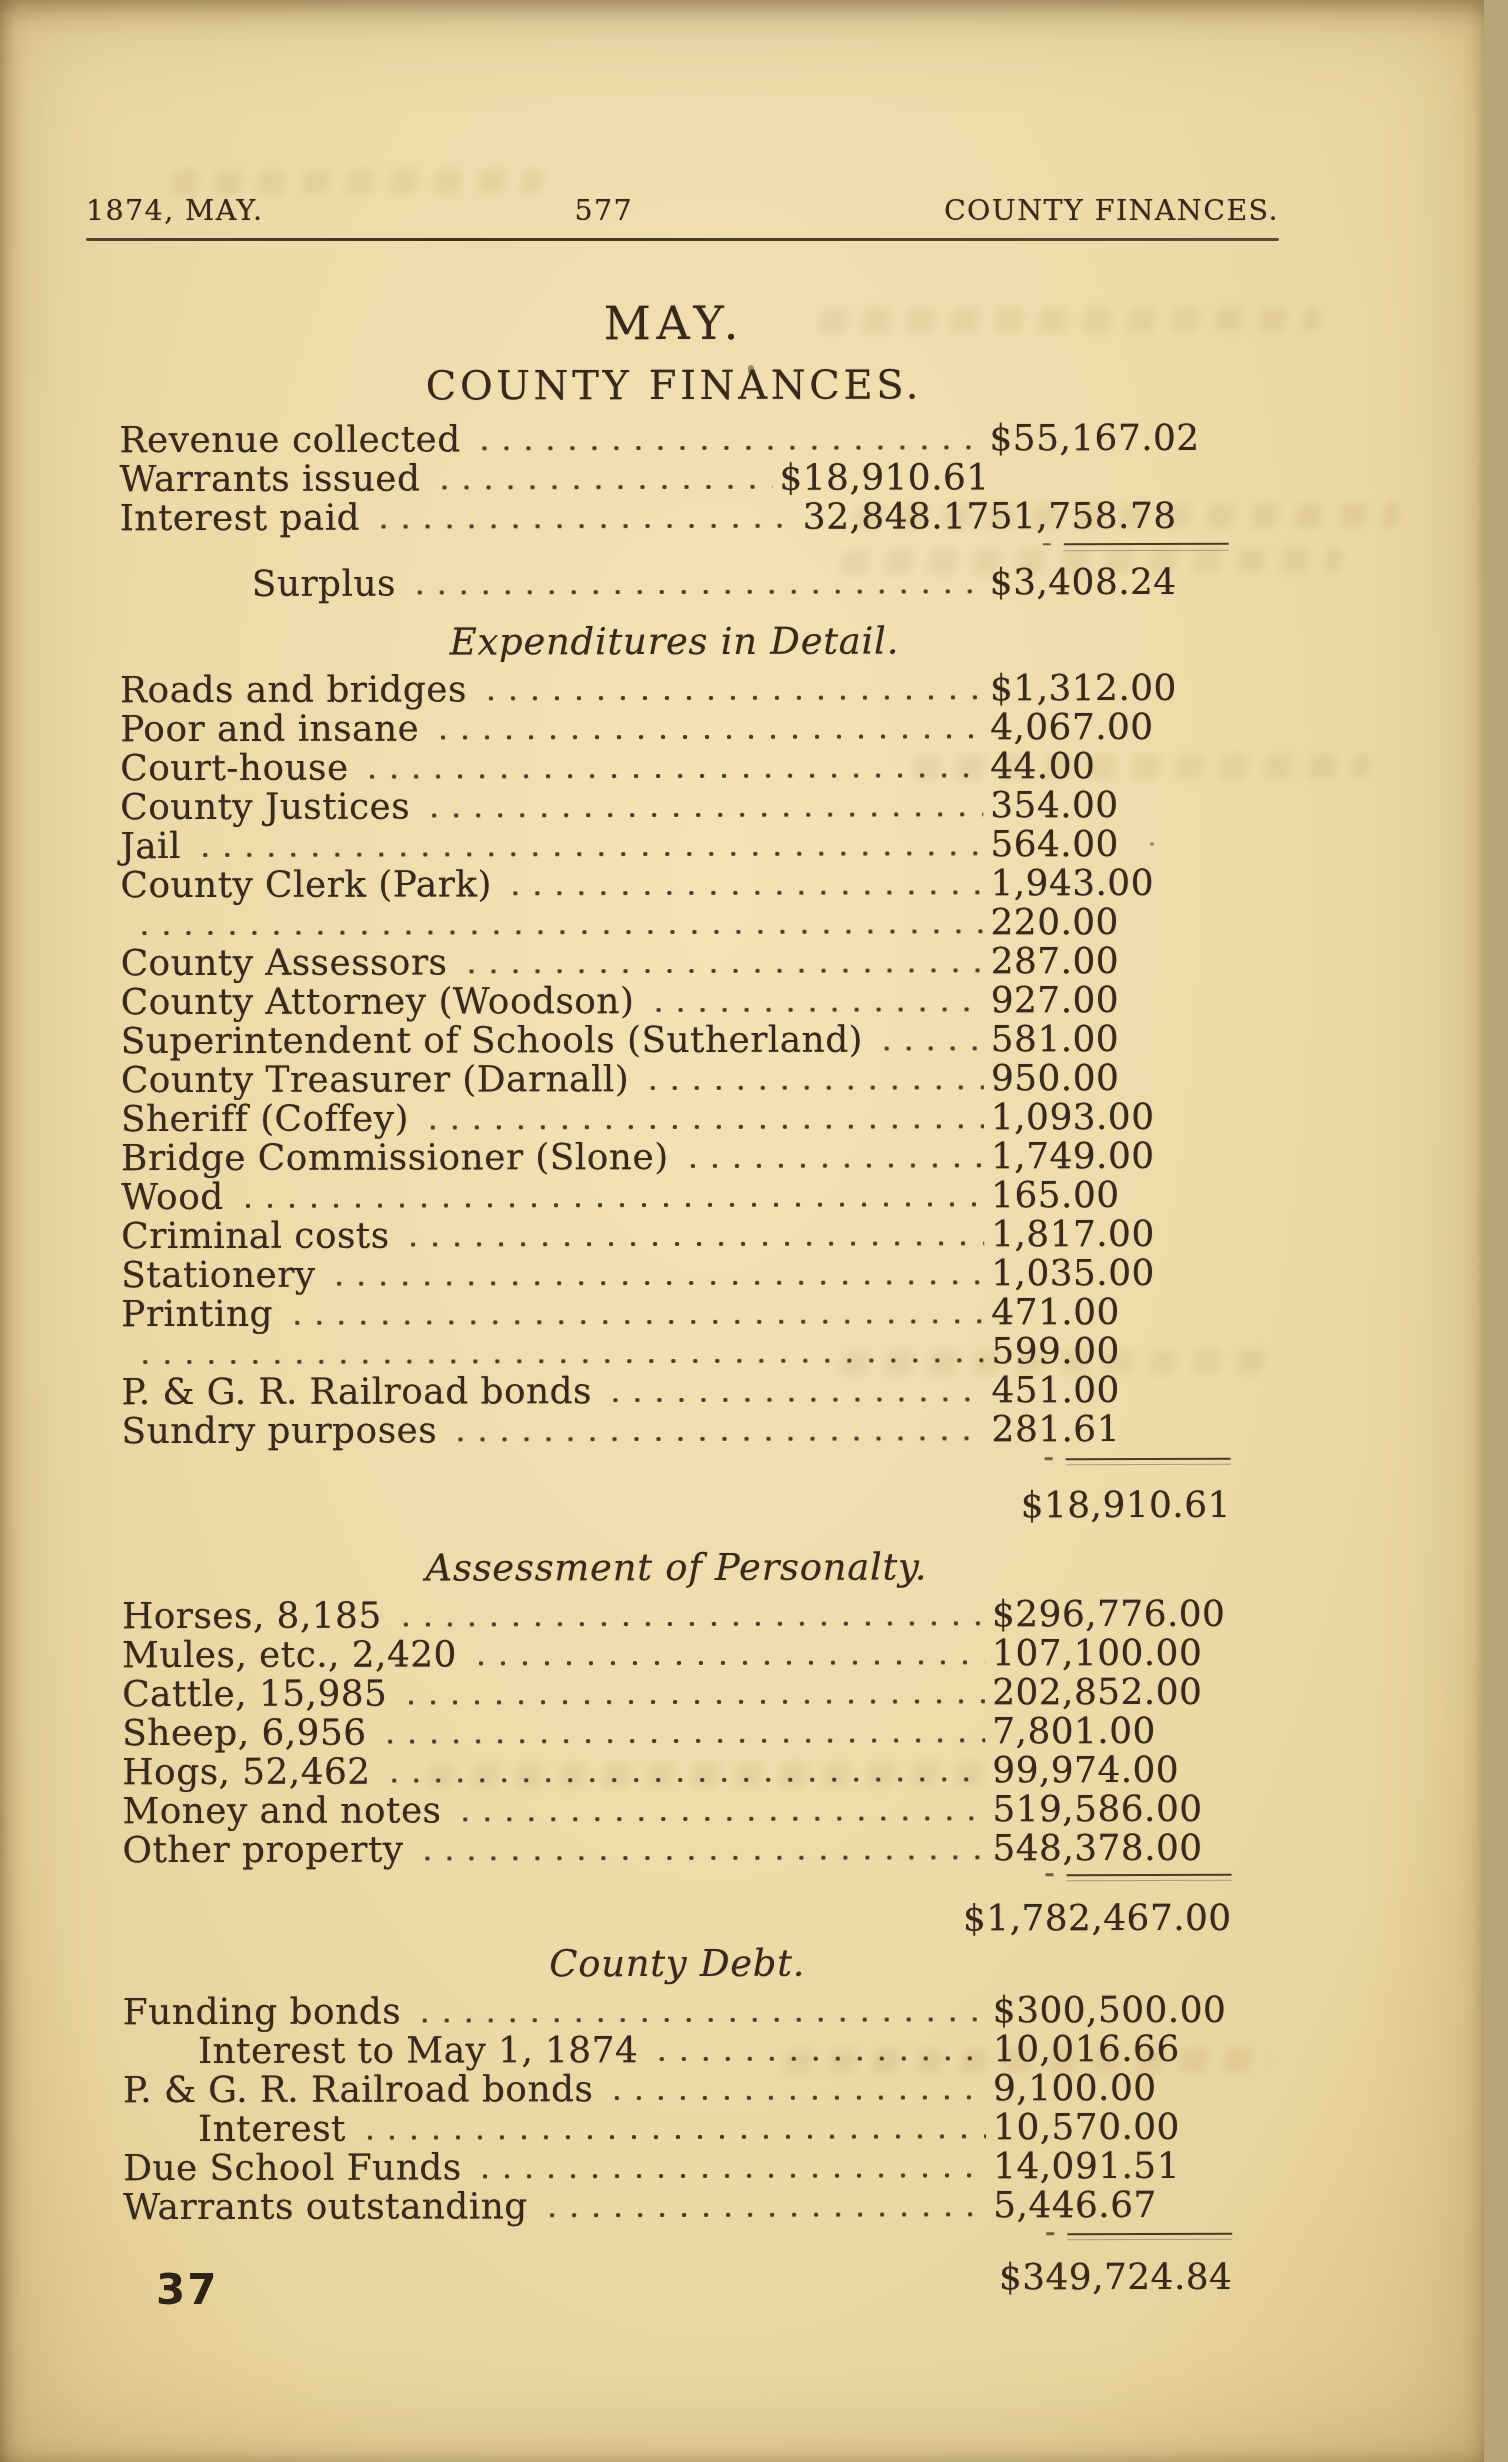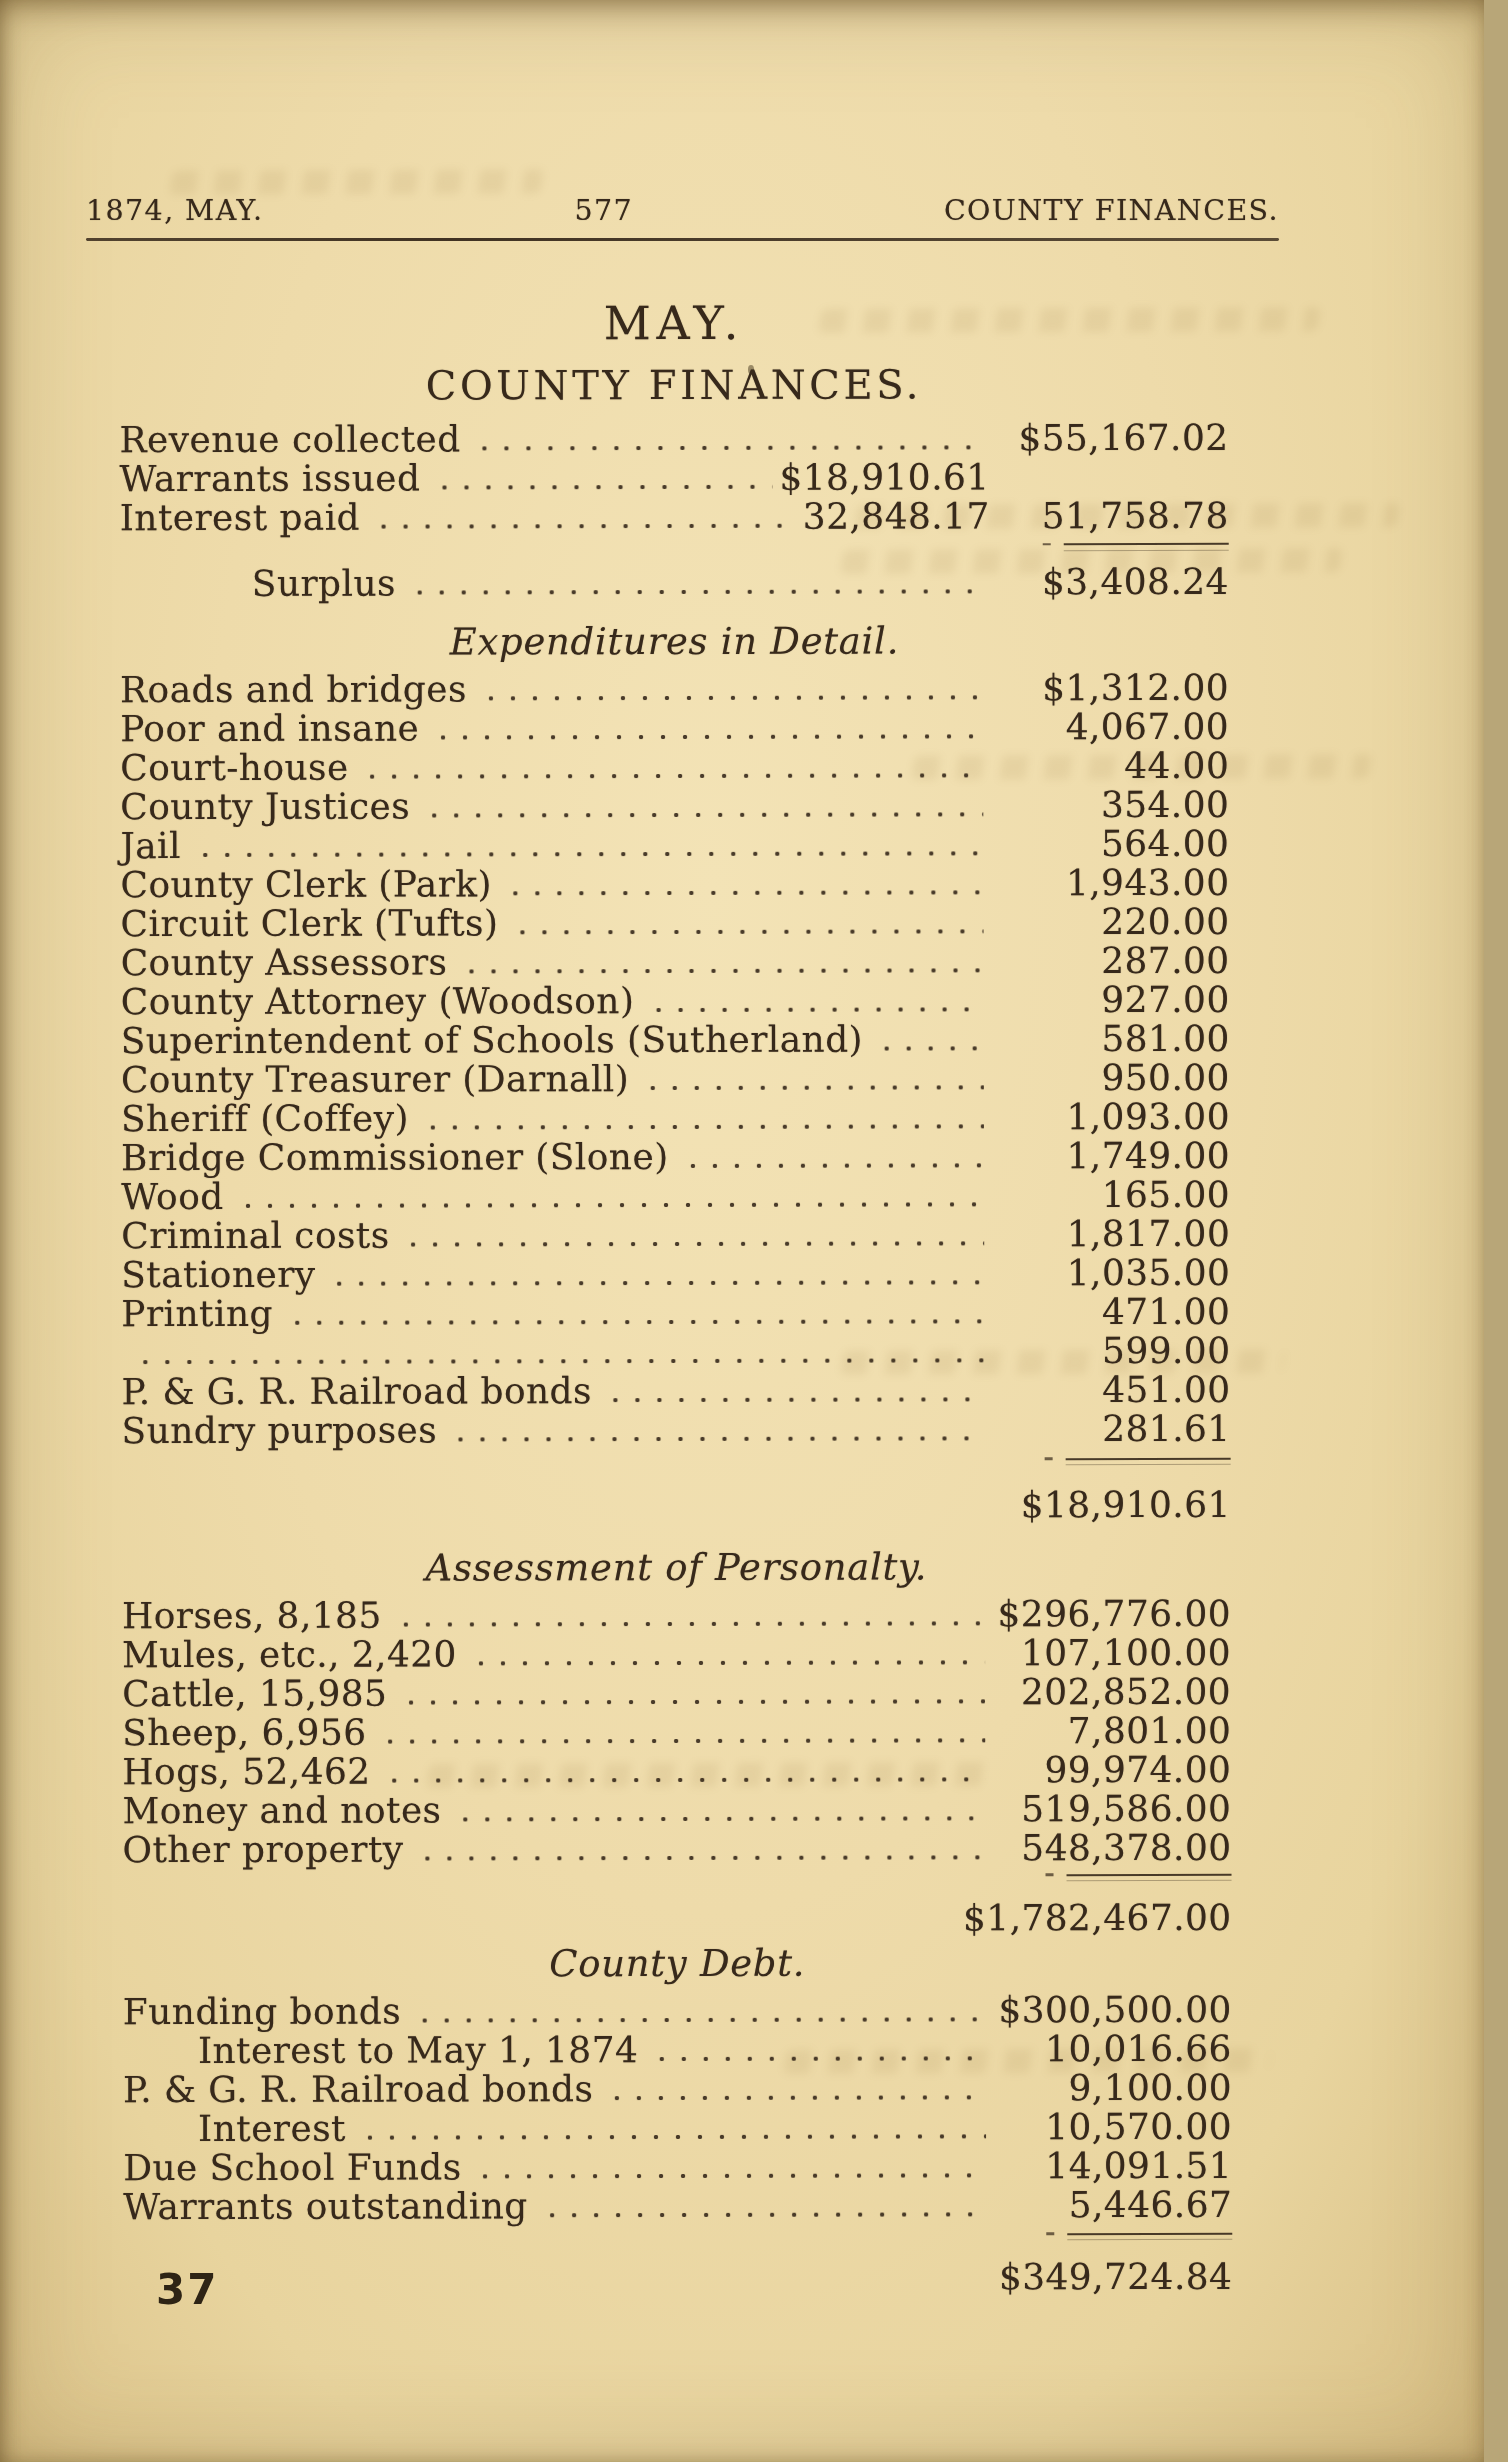--- a/index.html
+++ b/index.html
@@ -58,21 +58,21 @@
   .subtitle{margin:18.5px 0 0 0;font-size:40px;font-weight:400;letter-spacing:3.6px;text-align:center;line-height:40px;}
 
   .row{display:flex;align-items:baseline;height:39px;line-height:39px;white-space:nowrap;}
   .lbl{white-space:nowrap;}
   .leader{
     flex:1 1 auto;min-width:28.5px;height:6.4px;margin:0 7.1px 0 10px;
     background-image:radial-gradient(circle, rgba(55,41,27,.9) 1.9px, rgba(0,0,0,0) 2.6px);
     background-size:22px 6.4px;background-repeat:repeat-x;background-position:2.9px 0.7px;
   }
   .midv{text-align:right;white-space:nowrap;}
-  .colR{width:239px;flex:0 0 239px;text-align:right;white-space:nowrap;}
+  .colR{width:239px;flex:0 0 239px;white-space:nowrap;}
 
   .sec-summary{margin-top:14.3px;}
   .sum-rule{
     position:relative;margin:8.6px 0 0 auto;width:165px;height:4.3px;
     border-top:2.9px solid rgba(55,41,27,.9);border-bottom:0.7px solid rgba(55,41,27,.35);
   }
   .sum-rule::before{content:"";position:absolute;left:-21.4px;top:-2.9px;width:8.6px;height:2.9px;background:rgba(55,41,27,.7);}
   .row-surplus{margin-top:11.4px;}
   .ind-lg{padding-left:132px;}
   .ind-sm{padding-left:75px;}
@@ -176,21 +176,20 @@
           <span class="lbl">Jail</span>
           <span class="leader"></span>
           <span class="colR">564.00</span>
         </div>
       <div class="row">
           <span class="lbl">County Clerk (Park)</span>
           <span class="leader"></span>
           <span class="colR">1,943.00</span>
         </div>
       <div class="row">
-          <span class="lbl">Circuit Clerk (Tufts)</span>
           <span class="leader"></span>
           <span class="colR">220.00</span>
         </div>
       <div class="row">
           <span class="lbl">County Assessors</span>
           <span class="leader"></span>
           <span class="colR">287.00</span>
         </div>
       <div class="row">
           <span class="lbl">County Attorney (Woodson)</span>

